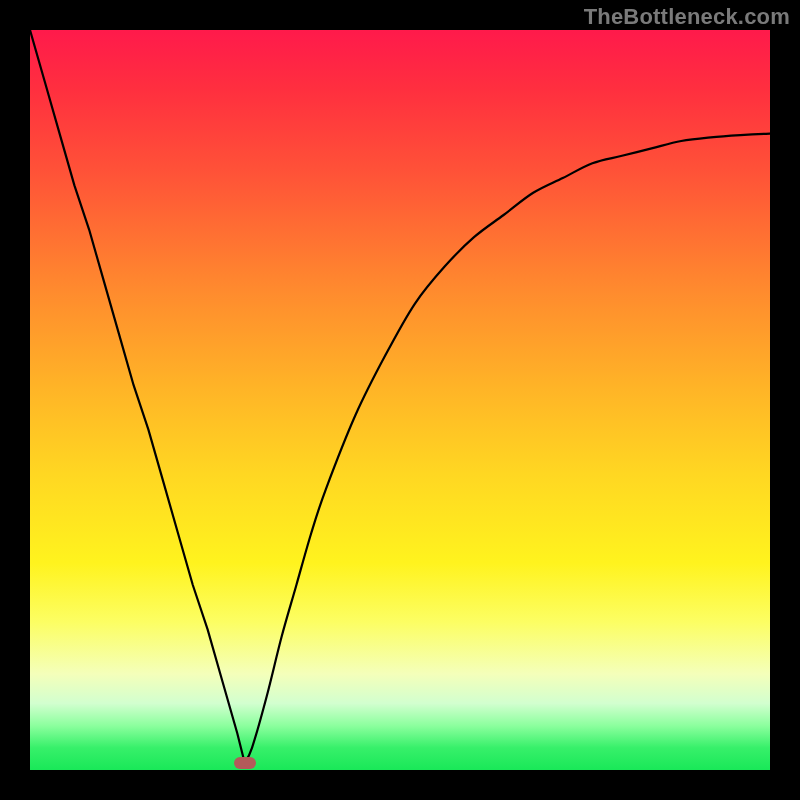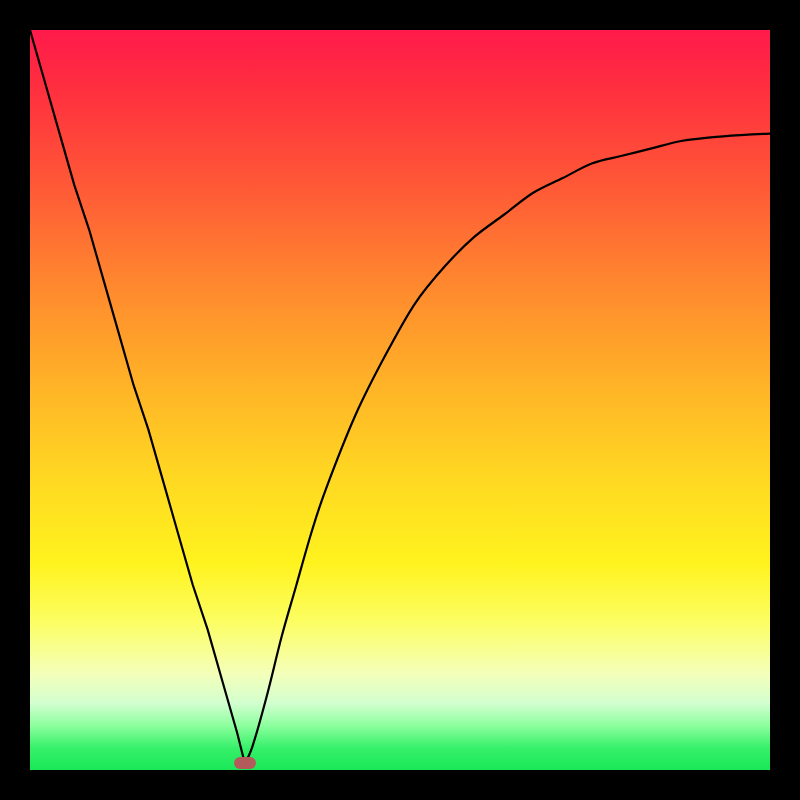--- a/index.html
+++ b/index.html
@@ -70,13 +70,14 @@
 </head>
 <body>
 
 <div class="frame">
   <div class="plot">
     <svg class="curve" viewBox="0 0 740 740" preserveAspectRatio="none">
       <path id="curve-path" fill="none" stroke="#000" stroke-width="2.2" stroke-linecap="round" stroke-linejoin="round" d="M 0.0 0.0 L 14.8 51.8 L 29.6 103.6 L 44.4 155.4 L 59.2 199.8 L 74.0 251.6 L 88.8 303.4 L 103.6 355.2 L 118.4 399.6 L 133.2 451.4 L 148.0 503.2 L 162.8 555.0 L 177.6 599.4 L 192.4 651.2 L 207.2 703.0 L 214.6 732.6 C 215.8 730.1, 218.3 728.9, 222.0 717.8 C 225.7 706.7, 231.9 684.5, 236.8 666.0 C 241.7 647.5, 246.7 625.3, 251.6 606.8 C 256.5 588.3, 261.5 572.3, 266.4 555.0 C 271.3 537.7, 276.3 519.2, 281.2 503.2 C 286.1 487.2, 288.6 478.5, 296.0 458.8 C 303.4 439.1, 315.7 407.0, 325.6 384.8 C 335.5 362.6, 345.3 344.1, 355.2 325.6 C 365.1 307.1, 374.9 288.6, 384.8 273.8 C 394.7 259.0, 404.5 247.9, 414.4 236.8 C 424.3 225.7, 434.1 215.8, 444.0 207.2 C 453.9 198.6, 463.7 192.4, 473.6 185.0 C 483.5 177.6, 493.3 169.0, 503.2 162.8 C 513.1 156.6, 522.9 152.9, 532.8 148.0 C 542.7 143.1, 552.5 136.9, 562.4 133.2 C 572.3 129.5, 582.1 128.3, 592.0 125.8 C 601.9 123.3, 611.7 120.9, 621.6 118.4 C 631.5 115.9, 641.3 112.8, 651.2 111.0 C 661.1 109.2, 670.9 108.3, 680.8 107.3 C 690.7 106.3, 700.5 105.7, 710.4 105.1 C 720.3 104.5, 735.1 103.8, 740.0 103.6"></path>
     </svg>
     <div id="min-marker" class="marker" style="left: 214.6px; top: 732.6px;"></div>
   </div>
+  <div class="watermark">TheBottleneck.com</div>
 </div>
 
 </body></html>

